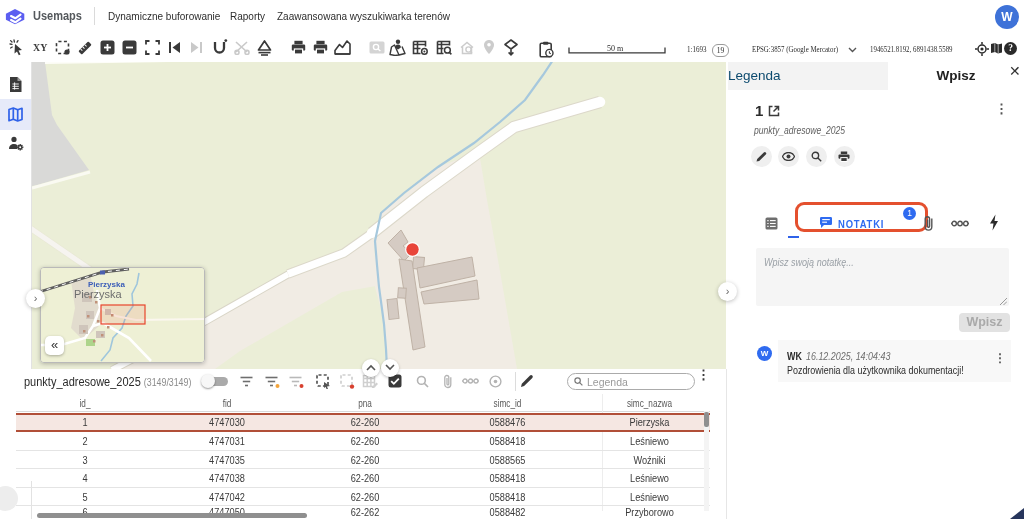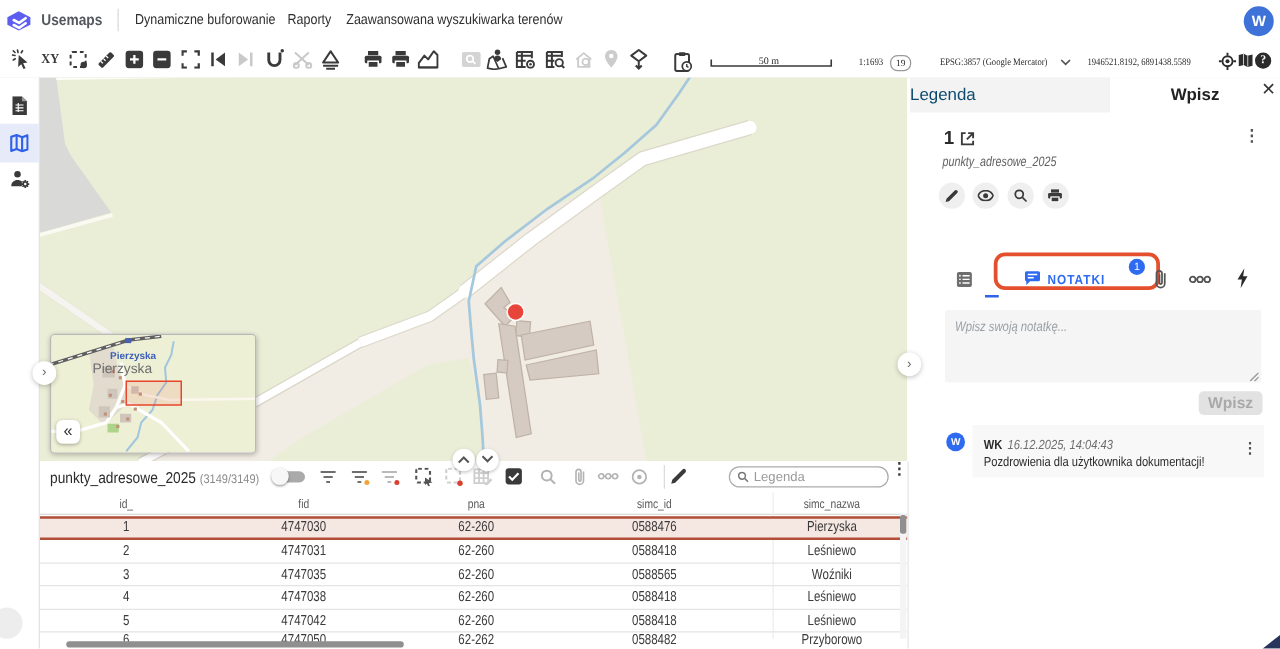--- a/index.html
+++ b/index.html
@@ -5,21 +5,21 @@
   html,body{margin:0;padding:0;}
   *{-webkit-font-smoothing:antialiased;}
   body{width:1024px;height:519px;overflow:hidden;font-family:"Liberation Sans",sans-serif;background:#fff;position:relative;}
   .abs{position:absolute;}
   svg{display:block;}
   
   #header{position:absolute;left:0;top:0;width:1024px;height:32px;background:#fff;}
   #toolbar{position:absolute;left:0;top:32px;width:1024px;height:30px;background:#fff;border-bottom:1px solid #e4e4e4;font-family:Liberation Serif, serif;}
   #sidebar{position:absolute;left:0;top:62px;width:31px;height:457px;background:#fff;border-right:1px solid #e2e2e2;}
   #mapbox{position:absolute;left:32px;top:62px;width:694px;height:307px;overflow:hidden;}
-  #tablebox{position:absolute;left:32px;top:369px;width:694px;height:112px;background:#fff;}
+  #tablebox{position:absolute;left:16px;top:369px;width:694px;height:112px;background:#fff;}
   #rightpanel{position:absolute;left:726px;top:62px;width:298px;height:457px;background:#fff;}
   .ic{position:absolute;}
   .vdiv{position:absolute;top:38px;width:1px;height:18px;background:#dcdcdc;}
   .txt{position:absolute;white-space:nowrap;}
 </style>
 </head>
 <body>
 
 <div id="header">
   <svg class="abs" style="left:0px;top:0px" width="30" height="30" viewBox="0 0 30 30">

